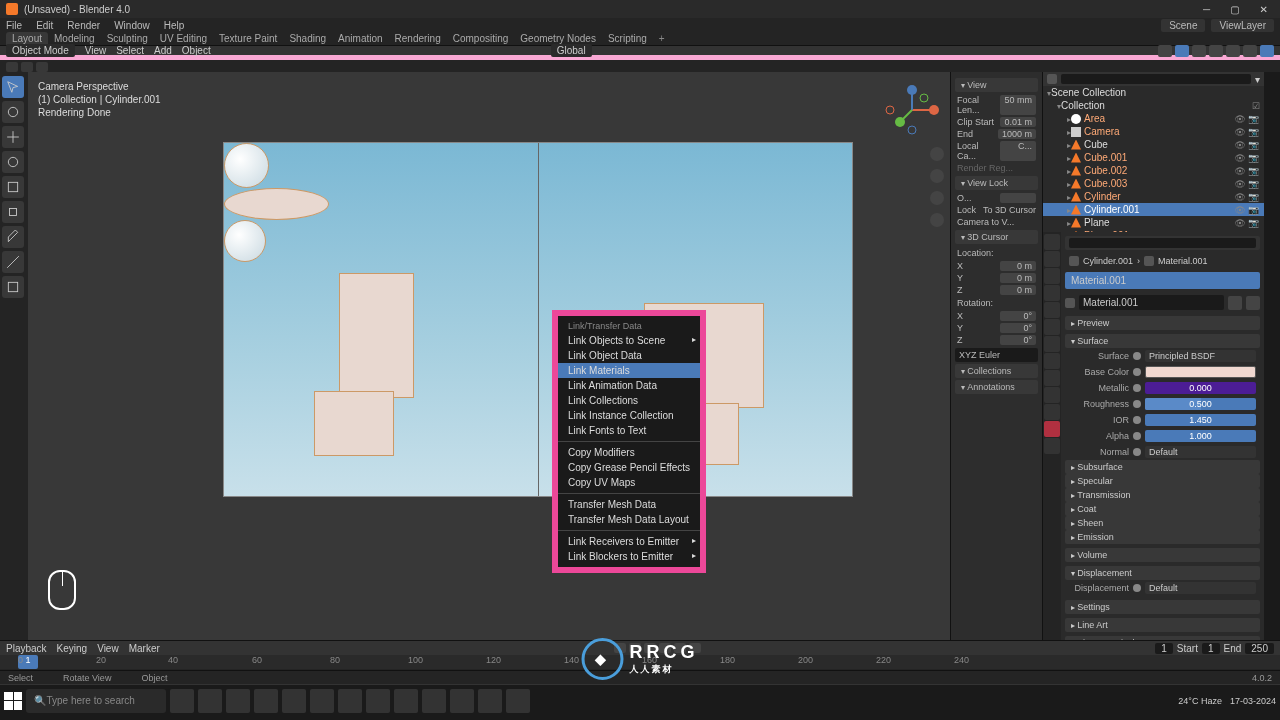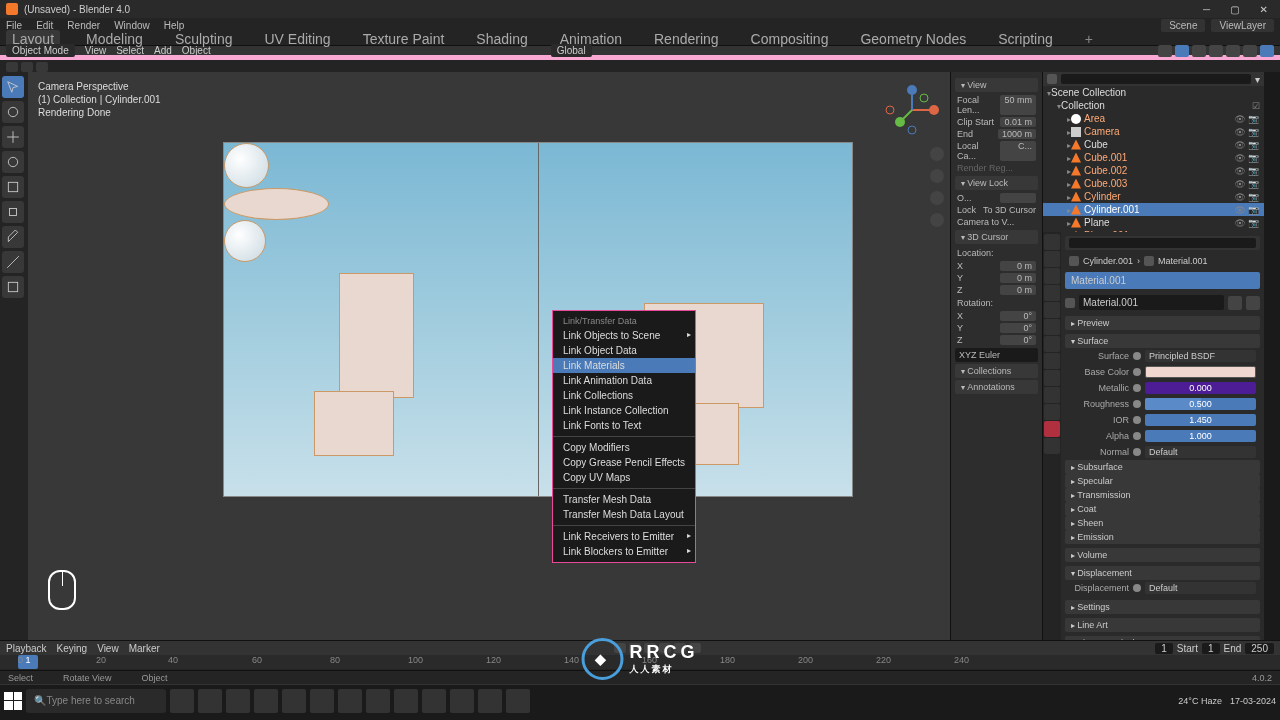--- a/index.html
+++ b/index.html
@@ -11,21 +11,21 @@
 .titlebar-controls { margin-left: auto; display: flex; gap: 8px; }
 .titlebar-controls span { cursor: pointer; padding: 0 6px; }
 
 
 .topmenu { height: 14px; background: #242424; display: flex; align-items: center; padding: 0 6px; gap: 14px; font-size: 10px; color: #bbb; }
 .topmenu span { cursor: pointer; }
 .topmenu-right { margin-left: auto; display: flex; gap: 6px; align-items: center; }
 .top-pill { background: #333; padding: 1px 8px; border-radius: 2px; }
 
 
-.workspace-tabs { height: 14px; background: #242424; display: flex; align-items: center; padding: 0 6px; gap: 20px; font-size: 14px; color: #aaa; border-bottom: 1px solid #111; }
+.workspace-tabs { height: 14px; background: #242424; display: flex; align-items: center; padding: 0 6px; gap: 0; font-size: 10px; color: #aaa; border-bottom: 1px solid #111; }
 .workspace-tabs span { padding: 1px 6px; cursor: pointer; }
 .workspace-tabs span.active { background: #383838; border-radius: 3px 3px 0 0; }
 .workspace-tabs .add { color: #888; }
 
 
 .header-row { height: 14px; background: #333; display: flex; align-items: center; padding: 0 6px; gap: 10px; font-size: 10px; color: #ccc; border-bottom: 5px solid #f9a8d4; }
 .header-row .select { background: #2a2a2a; padding: 1px 6px; border-radius: 2px; }
 .header-right { margin-left: auto; display: flex; gap: 3px; }
 .header-right .btn { width: 14px; height: 12px; background: #444; border-radius: 2px; }
 .header-right .btn.active { background: #4a7ab8; }
@@ -51,21 +51,21 @@
 .vp-side-icons div { width: 14px; height: 14px; background: #444; border-radius: 50%; }
 
 
 .render { position: absolute; top: 70px; left: 195px; width: 630px; height: 355px; background: linear-gradient(to bottom, #7bb8d4 0%, #a8d0e0 60%, #c8e0ea 100%); border: 1px solid #888; }
 .render-line { position: absolute; top: 0; left: 50%; width: 1px; height: 100%; background: #666; }
 .render-obj { position: absolute; border: 1px solid #cc9966; background: #e8d8d0; }
 .render-sphere { border-radius: 50%; background: radial-gradient(circle at 35% 35%, #fff, #c8d8e0); border: 1px solid #cc9966; }
 .render-disc { border: 1px solid #cc9966; background: #e8d8d0; border-radius: 50%; }
 
 
-.ctx-menu { position: absolute; top: 238px; left: 524px; background: #1a1a1a; border: 1px solid #ec4899; padding: 3px 0; font-size: 10px; color: #ddd; z-index: 100; min-width: 95px; }
+.ctx-menu { position: absolute; top: 238px; left: 524px; background: #1a1a1a; border: 6px solid #ec4899; padding: 3px 0; font-size: 10px; color: #ddd; z-index: 100; min-width: 95px; }
 .ctx-header { padding: 2px 10px; color: #888; font-size: 9px; }
 .ctx-item { padding: 2px 10px; cursor: pointer; position: relative; white-space: nowrap; }
 .ctx-item:hover, .ctx-item.hl { background: #4a7ab8; }
 .ctx-item.submenu::after { content: "▸"; position: absolute; right: 4px; font-size: 8px; }
 .ctx-sep { height: 1px; background: #444; margin: 3px 0; }
 
 
 .cursor-3d { position: absolute; top: 448px; left: 530px; width: 16px; height: 16px; border: 1px solid #f00; border-radius: 50%; }
 .cursor-3d::after { content: "+"; position: absolute; top: -2px; left: 3px; color: #fff; }
 

